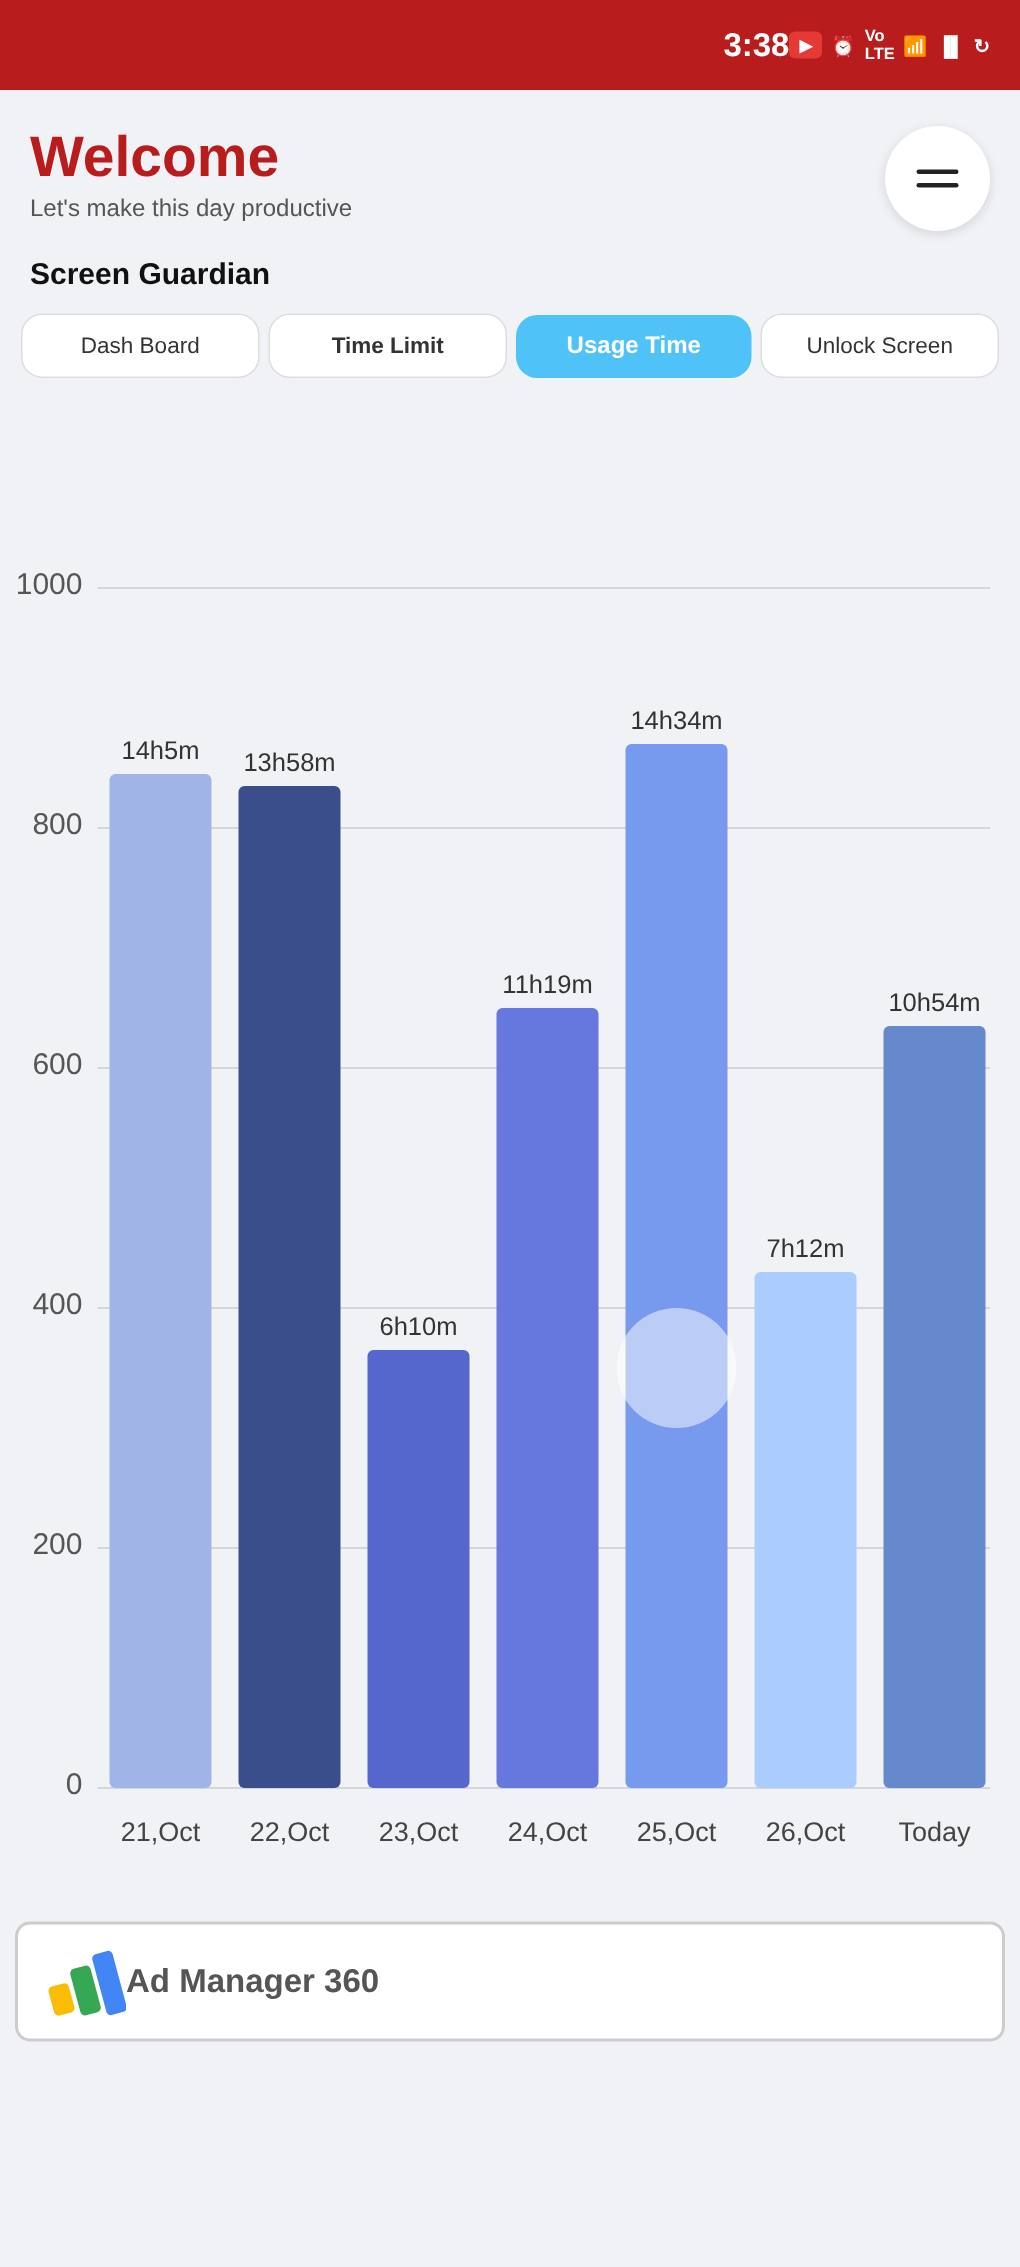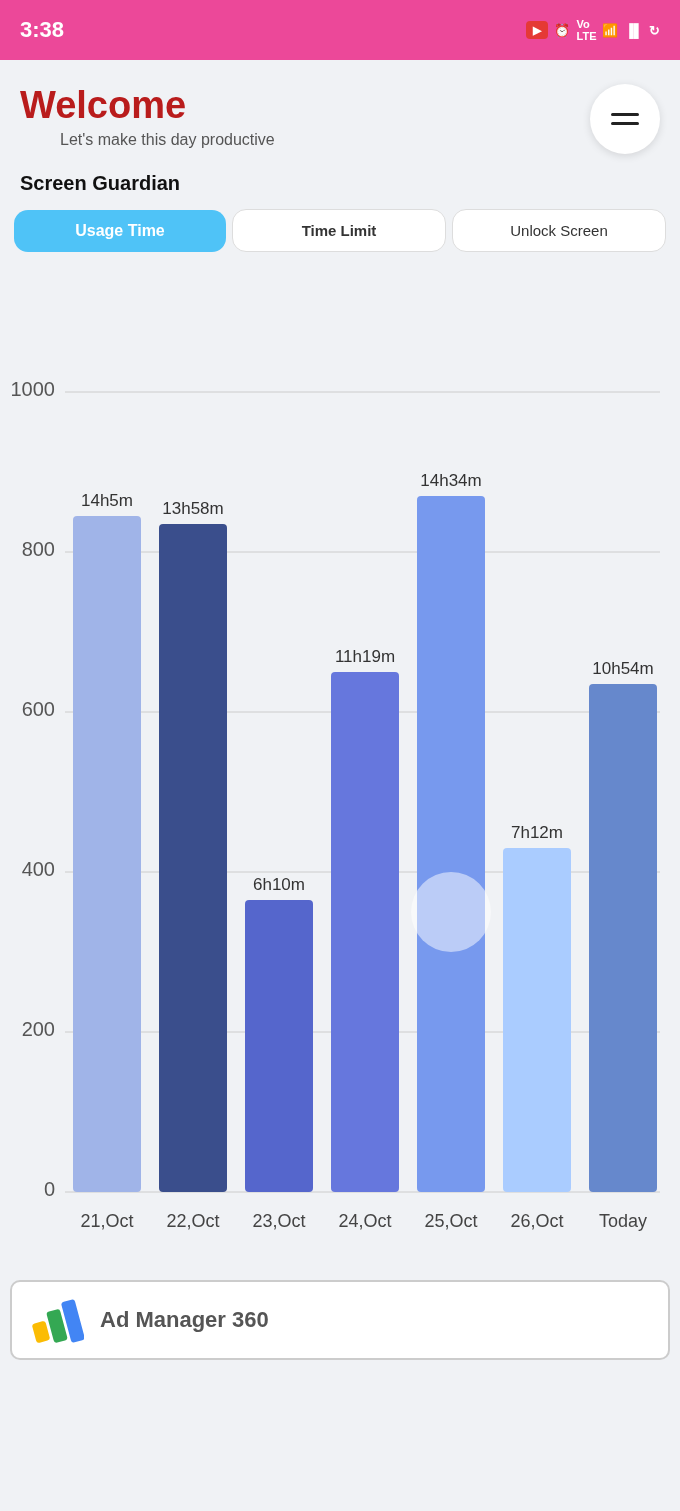--- a/index.html
+++ b/index.html
@@ -10,24 +10,24 @@
       background: #f0f2f5;
       font-family: 'Arial', sans-serif;
       position: relative;
       overflow-x: hidden;
     }
 
     
     .status-bar {
       width: 100%;
       height: 60px;
-      background: #ec4899;
-      display: flex;
-      align-items: center;
-      justify-content: space-between;
+      background: #b91c1c;
+      display: flex;
+      align-items: center;
+      justify-content: flex-end;
       padding: 0 20px;
     }
     .status-time {
       font-size: 22px;
       font-weight: bold;
       color: #fff;
     }
     .status-icons {
       display: flex;
       align-items: center;
@@ -59,21 +59,20 @@
     }
     .header-text h1 {
       font-size: 38px;
       font-weight: bold;
       color: #b91c1c;
     }
     .header-text p {
       font-size: 16px;
       color: #555;
       margin-top: 4px;
-      margin-left: 40px;
     }
     .menu-button {
       width: 70px;
       height: 70px;
       background: #fff;
       border-radius: 50%;
       display: flex;
       align-items: center;
       justify-content: center;
       box-shadow: 0 2px 8px rgba(0,0,0,0.12);
@@ -146,21 +145,20 @@
     
     .ad-banner {
       margin: 14px 10px 10px 10px;
       border: 2px solid #ccc;
       border-radius: 10px;
       background: #fff;
       height: 80px;
       display: flex;
       align-items: center;
       padding: 0 20px;
-      gap: 16px;
     }
     .ad-logo {
       width: 52px;
       height: 52px;
       flex-shrink: 0;
     }
     .ad-text {
       font-size: 22px;
       font-weight: bold;
       color: #555;
@@ -192,22 +190,23 @@
     <div class="menu-icon">
       <span></span>
       <span></span>
     </div>
   </div>
 </div>
 
 <div class="section-title">Screen Guardian</div>
 
 <div class="tabs">
+  <div class="tab">Dash Board</div>
+  <div class="tab bold">Time Limit</div>
   <div class="tab active">Usage Time</div>
-  <div class="tab bold">Time Limit</div>
   <div class="tab">Unlock Screen</div>
 </div>
 
 <div class="chart-container">
   <div class="chart-svg-wrap">
     <svg id="chart-svg" width="660" height="980" viewBox="0 0 660 980" xmlns="http://www.w3.org/2000/svg">
 
       <line x1="55" y1="920" x2="650" y2="920" stroke="#ccc" stroke-width="1"></line>
       <line x1="55" y1="760" x2="650" y2="760" stroke="#ccc" stroke-width="1"></line>
       <line x1="55" y1="600" x2="650" y2="600" stroke="#ccc" stroke-width="1"></line>

